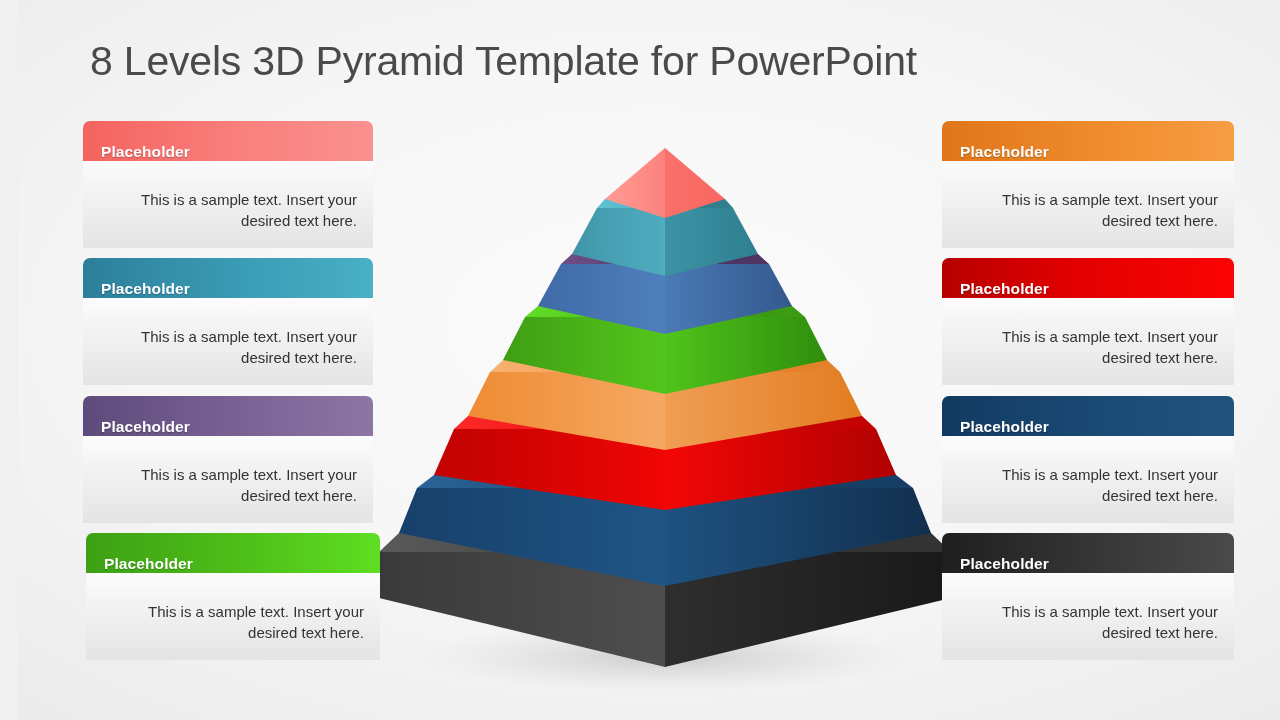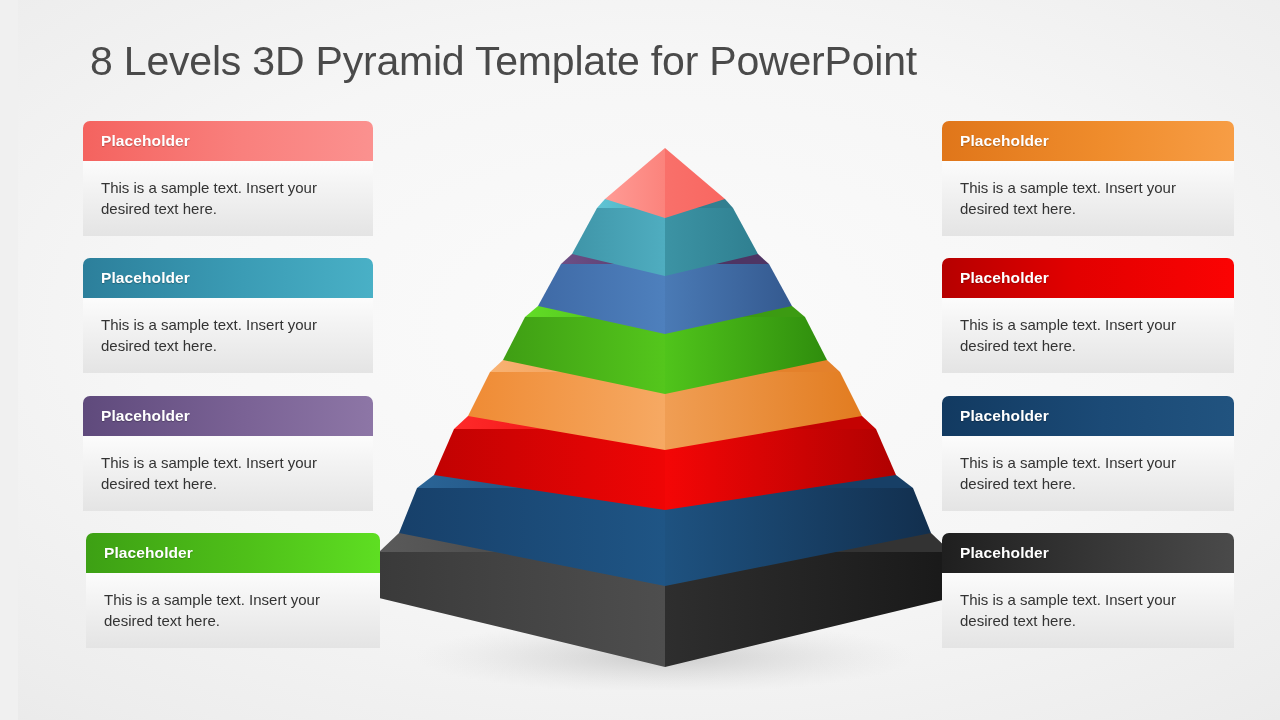--- a/index.html
+++ b/index.html
@@ -42,35 +42,36 @@
     position: absolute;
     width: 290px;
   }
   .box-header {
     position: relative;
     height: 40px;
     border-radius: 7px 7px 0 0;
     box-sizing: border-box;
     padding: 0 0 0 18px;
     display: flex;
-    align-items: center;
+    align-items: flex-end;
     overflow: hidden;
   }
   .box-header-label {
     color: #ffffff;
     font-size: 15.5px;
     font-weight: bold;
     letter-spacing: 0.1px;
     text-shadow: 0 1px 1px rgba(0,0,0,0.25);
   }
   .box-body {
     background: linear-gradient(to bottom, #fcfcfc 0%, #f3f3f3 35%, #e4e4e4 100%);
-    padding: 16px 16px 16px 18px;
+    padding: 28px 16px 16px 18px;
     box-sizing: border-box;
     min-height: 72px;
+    text-align: right;
   }
   .box-body-text {
     color: #333333;
     font-size: 15px;
     line-height: 1.42;
     display: block;
   }
 
   
   .hdr-salmon  { background: linear-gradient(to right, #f4635f 0%, #f9807d 55%, #fb918f 100%); }

